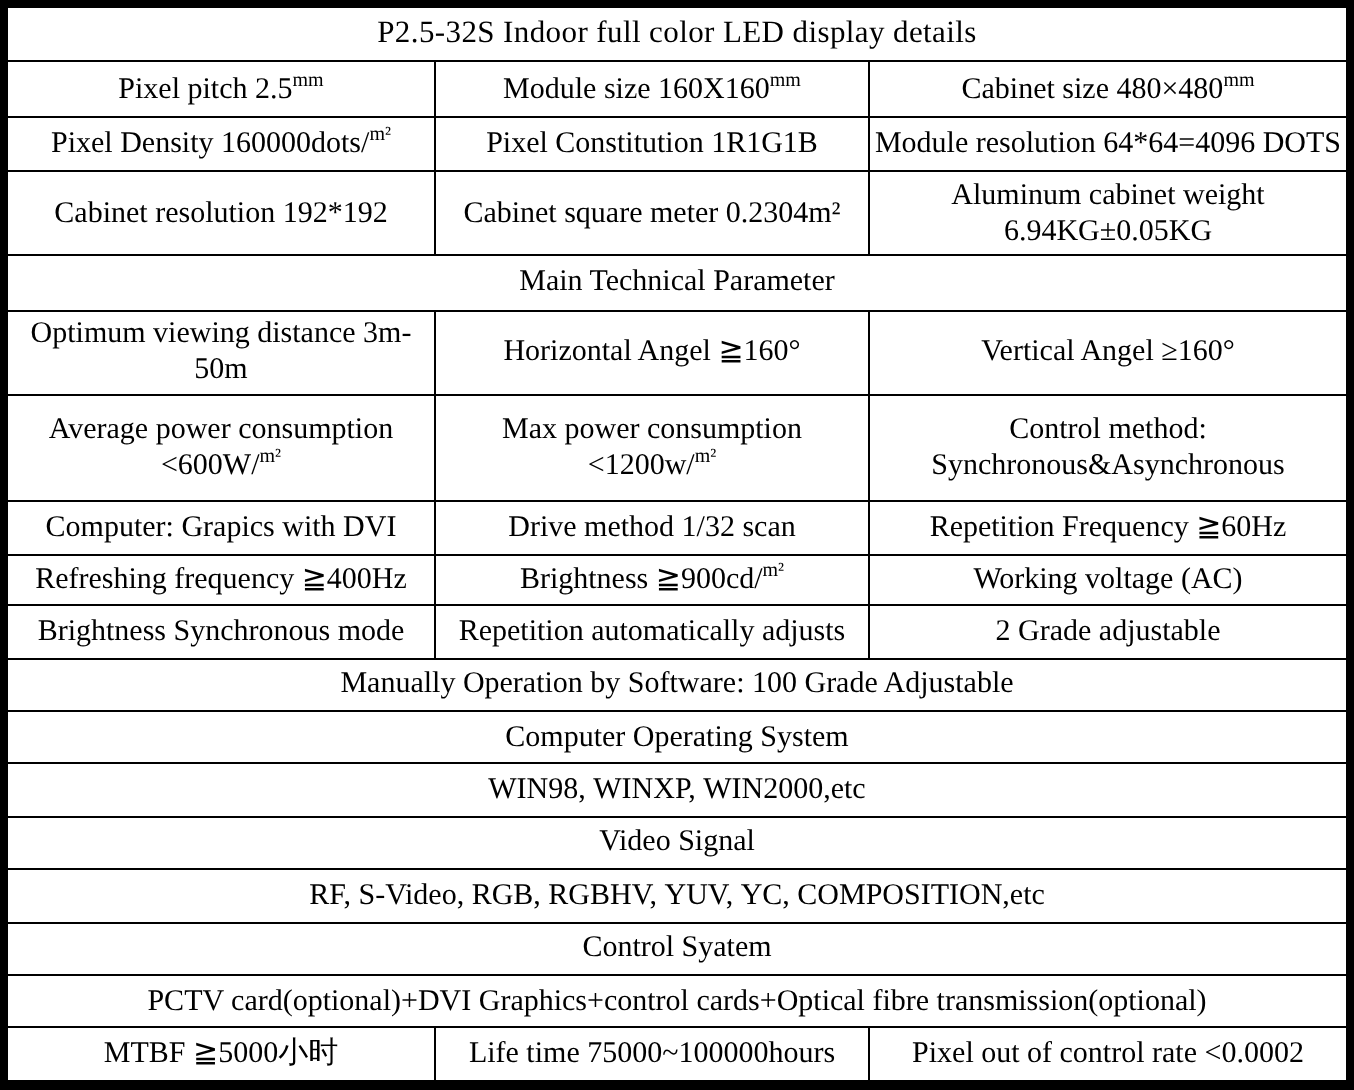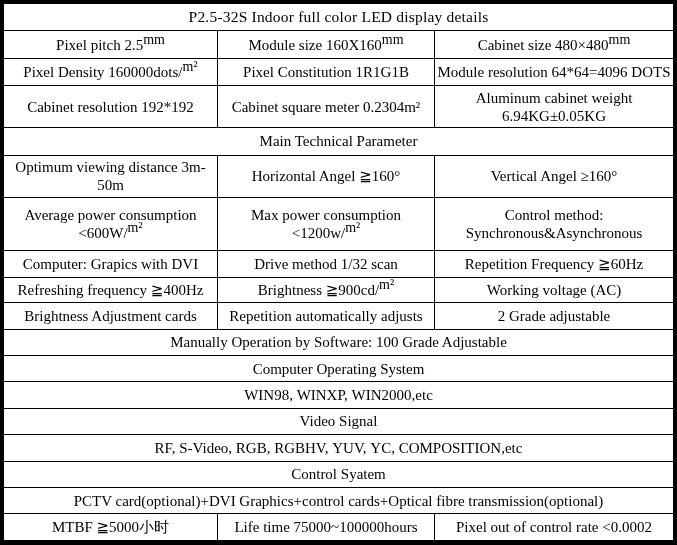--- a/index.html
+++ b/index.html
@@ -10,21 +10,21 @@
   table.spec{
     width:100%;height:100%;border-collapse:collapse;table-layout:fixed;
     font-family:"Liberation Serif","DejaVu Serif","DejaVu Sans",serif;
     font-size:15px;color:#000000;
   }
   table.spec td{
     border:1px solid #000000;text-align:center;vertical-align:middle;
     padding:1px 0;line-height:1.22;overflow:hidden;
   }
   tr.title-row td{font-size:15.5px;letter-spacing:0.2px;}
-  td sup{font-size:14px;line-height:0;vertical-align:super;}
+  td sup{font-size:10px;line-height:0;vertical-align:super;}
 </style>
 </head>
 <body>
 
 <div class="sheet">
   <table class="spec">
     <colgroup>
       <col style="width:214px">
         <col style="width:217px">
         <col>
@@ -65,21 +65,21 @@
           <td>Computer: Grapics with DVI</td>
           <td>Drive method 1/32 scan</td>
           <td>Repetition Frequency ≧60Hz</td>
         </tr>
         <tr style="height: 24px;">
           <td>Refreshing frequency ≧400Hz</td>
           <td>Brightness ≧900cd/<sup>m²</sup></td>
           <td>Working voltage (AC)</td>
         </tr>
         <tr style="height: 25px;">
-          <td>Brightness Adjustment cards</td>
+          <td>Brightness Synchronous mode</td>
           <td>Repetition automatically adjusts</td>
           <td>2 Grade adjustable</td>
         </tr>
         <tr style="height: 25px;">
           <td colspan="3">Manually Operation by Software:  100 Grade Adjustable</td>
         </tr>
         <tr style="height: 25px; margin-left: 16px;">
           <td colspan="3">Computer Operating System</td>
         </tr>
         <tr style="height: 25px;">

